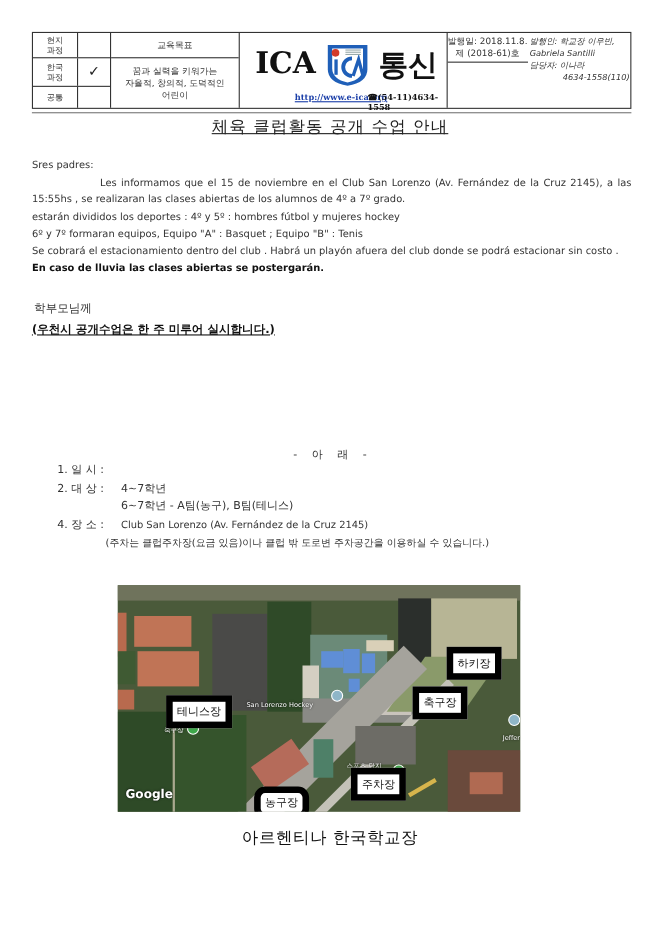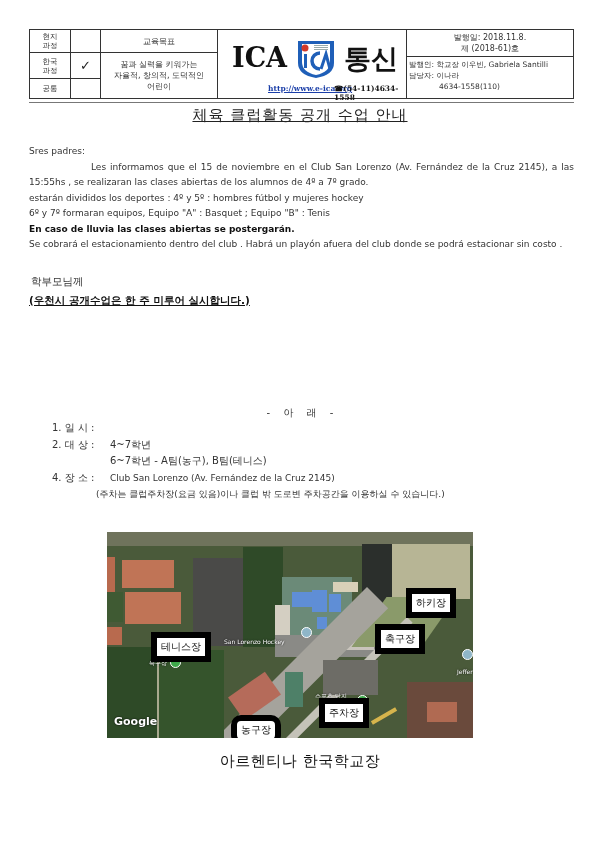--- a/index.html
+++ b/index.html
@@ -17,23 +17,23 @@
   .hdr .track-check { flex: 1; display: flex; align-items: center; justify-content: center; font-size: 13px; color: #222; }
   .hdr .col-goal { width: 116px; border-right: 1px solid #333; display: flex; flex-direction: column; }
   .hdr .goal-title { height: 22px; border-bottom: 1px solid #333; font-size: 8px; display: flex; align-items: center; justify-content: center; color: #333; }
   .hdr .goal-text { flex: 1; font-size: 8px; line-height: 11px; text-align: center; display: flex; align-items: center; justify-content: center; white-space: pre-line; color: #333; }
   .hdr .col-brand { width: 188px; border-right: 1px solid #333; position: relative; }
   .brand-ica { position: absolute; left: 14px; top: 12px; font-family: "DejaVu Serif", serif; font-weight: bold; font-size: 27px; color: #111; letter-spacing: 0px; }
   .brand-logo { position: absolute; left: 76px; top: 9px; width: 44px; height: 40px; }
   .brand-title { position: absolute; left: 126px; top: 11px; font-weight: bold; font-size: 27px; color: #111; }
   .brand-url { position: absolute; left: 50px; top: 54px; font-family: "DejaVu Serif", serif; font-size: 7.5px; color: #1a3ea8; text-decoration: underline; font-weight: bold; }
   .brand-phone { position: absolute; left: 116px; top: 54px; font-family: "DejaVu Serif", serif; font-size: 7.5px; color: #111; font-weight: bold; }
-  .hdr .col-issue { flex: 1; display: flex; flex-direction: column; justify-content: space-between; }
+  .hdr .col-issue { flex: 1; display: flex; flex-direction: row; justify-content: space-between; }
   .issue-top { height: 27px; border-bottom: 1px solid #333; font-size: 8px; line-height: 11px; text-align: center; padding-top: 2px; box-sizing: border-box; color: #333; }
-  .issue-bottom { flex: 1; font-size: 7.5px; line-height: 11px; padding-left: 2px; padding-top: 2px; color: #333; }
+  .issue-bottom { flex: 1; font-size: 7.5px; line-height: 11px; padding-left: 2px; padding-top: 2px; color: #333; font-style: italic; }
   .issue-bottom .indent { padding-left: 30px; }
 
   .rule { position: absolute; left: 29px; width: 545px; height: 1px; background: #777; top: 102px; }
 
   .doc-title { position: absolute; left: 0; width: 600px; top: 106px; text-align: center; font-size: 15px; color: #222; }
   .doc-title span { text-decoration: underline; letter-spacing: 1px; }
 
   .es { position: absolute; left: 29px; width: 545px; font-size: 9px; line-height: 15.5px; color: #333; }
   .es .p { margin: 0; }
   .es .indent { text-indent: 62px; text-align: justify; }
@@ -121,22 +121,22 @@
 
 <div class="rule"></div>
 
 <div class="doc-title"><span>체육 클럽활동 공개 수업 안내</span></div>
 
 <div class="es" style="top:144px;">
   <p class="p">Sres padres:</p>
   <p class="p indent">Les informamos que el 15 de noviembre en el Club San Lorenzo (Av. Fernández de la Cruz 2145), a las 15:55hs , se realizaran las clases abiertas de los alumnos de 4º a 7º grado.</p>
   <p class="p">estarán divididos los deportes : 4º y 5º : hombres fútbol y mujeres hockey</p>
   <p class="p">6º y 7º formaran equipos, Equipo "A" : Basquet  ; Equipo "B" : Tenis</p>
+  <p class="p">Se cobrará el estacionamiento dentro del club . Habrá un playón afuera del club donde se podrá estacionar sin costo .</p>
   <p class="p bold">En caso de lluvia las clases abiertas se postergarán.</p>
-  <p class="p">Se cobrará el estacionamiento dentro del club . Habrá un playón afuera del club donde se podrá estacionar sin costo .</p>
 </div>
 
 <div class="ko" style="top:272px;">
   <div class="greet">학부모님께</div>
   <div class="postpone">(우천시 공개수업은 한 주 미루어 실시합니다.)</div>
 </div>
 
 <div class="arae">- 아 래 -</div>
 
 <div class="details">

